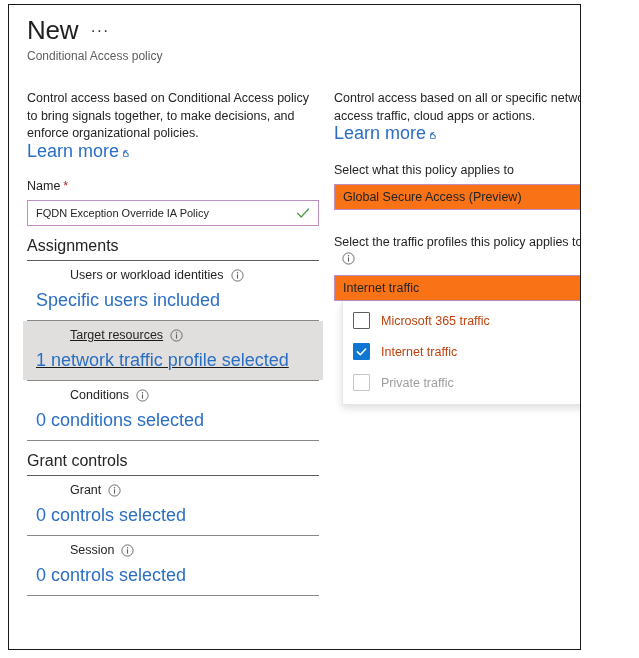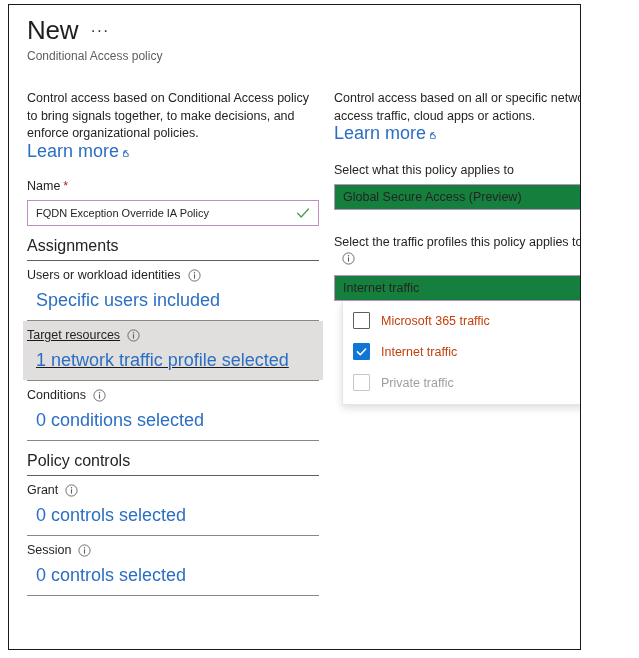--- a/index.html
+++ b/index.html
@@ -175,41 +175,42 @@
     padding-right: 4px;
     margin-right: -4px;
     text-decoration: underline;
   }
   .row-label {
     font-size: 12.5px;
     color: #242424;
     line-height: 17px;
     display: flex;
     align-items: center;
+    margin-left: 43px;
   }
   .row-value {
     margin-top: 6px;
     padding-left: 9px;
     font-size: 12.5px;
   }
 
   
   .dd-label {
     font-size: 12.5px;
     color: #242424;
     line-height: 17px;
   }
   .dropdown {
     margin-top: 5px;
     height: 26px;
     border: 1px solid #bf8fc4;
     display: flex;
     align-items: center;
     box-sizing: border-box;
-    background: #15803d;
+    background: #f97316;
     cursor: pointer;
   }
   .dd-value {
     flex: 1;
     font-size: 12.5px;
     color: #242424;
     padding-left: 8px;
     white-space: nowrap;
     overflow: hidden;
   }
@@ -354,21 +355,21 @@
               <rect x="5.95" y="5.3" width="1.1" height="4.3" fill="#605e5c"></rect>
             </svg>
           </span>
       </div>
       <div class="row-value">
         <a class="link">0 conditions selected</a>
       </div>
     </div>
     <div class="divider light"></div>
 
-    <div class="section-title">Policy controls</div>
+    <div class="section-title">Grant controls</div>
     <div class="divider"></div>
 
     <div class="row">
       <div class="row-label">
         <span>Grant</span>
         <span class="info-icon">
             <svg viewBox="0 0 13 13">
               <circle cx="6.5" cy="6.5" r="5.6" fill="none" stroke="#605e5c" stroke-width="0.9"></circle>
               <circle cx="6.5" cy="3.7" r="0.72" fill="#605e5c"></circle>
               <rect x="5.95" y="5.3" width="1.1" height="4.3" fill="#605e5c"></rect>

